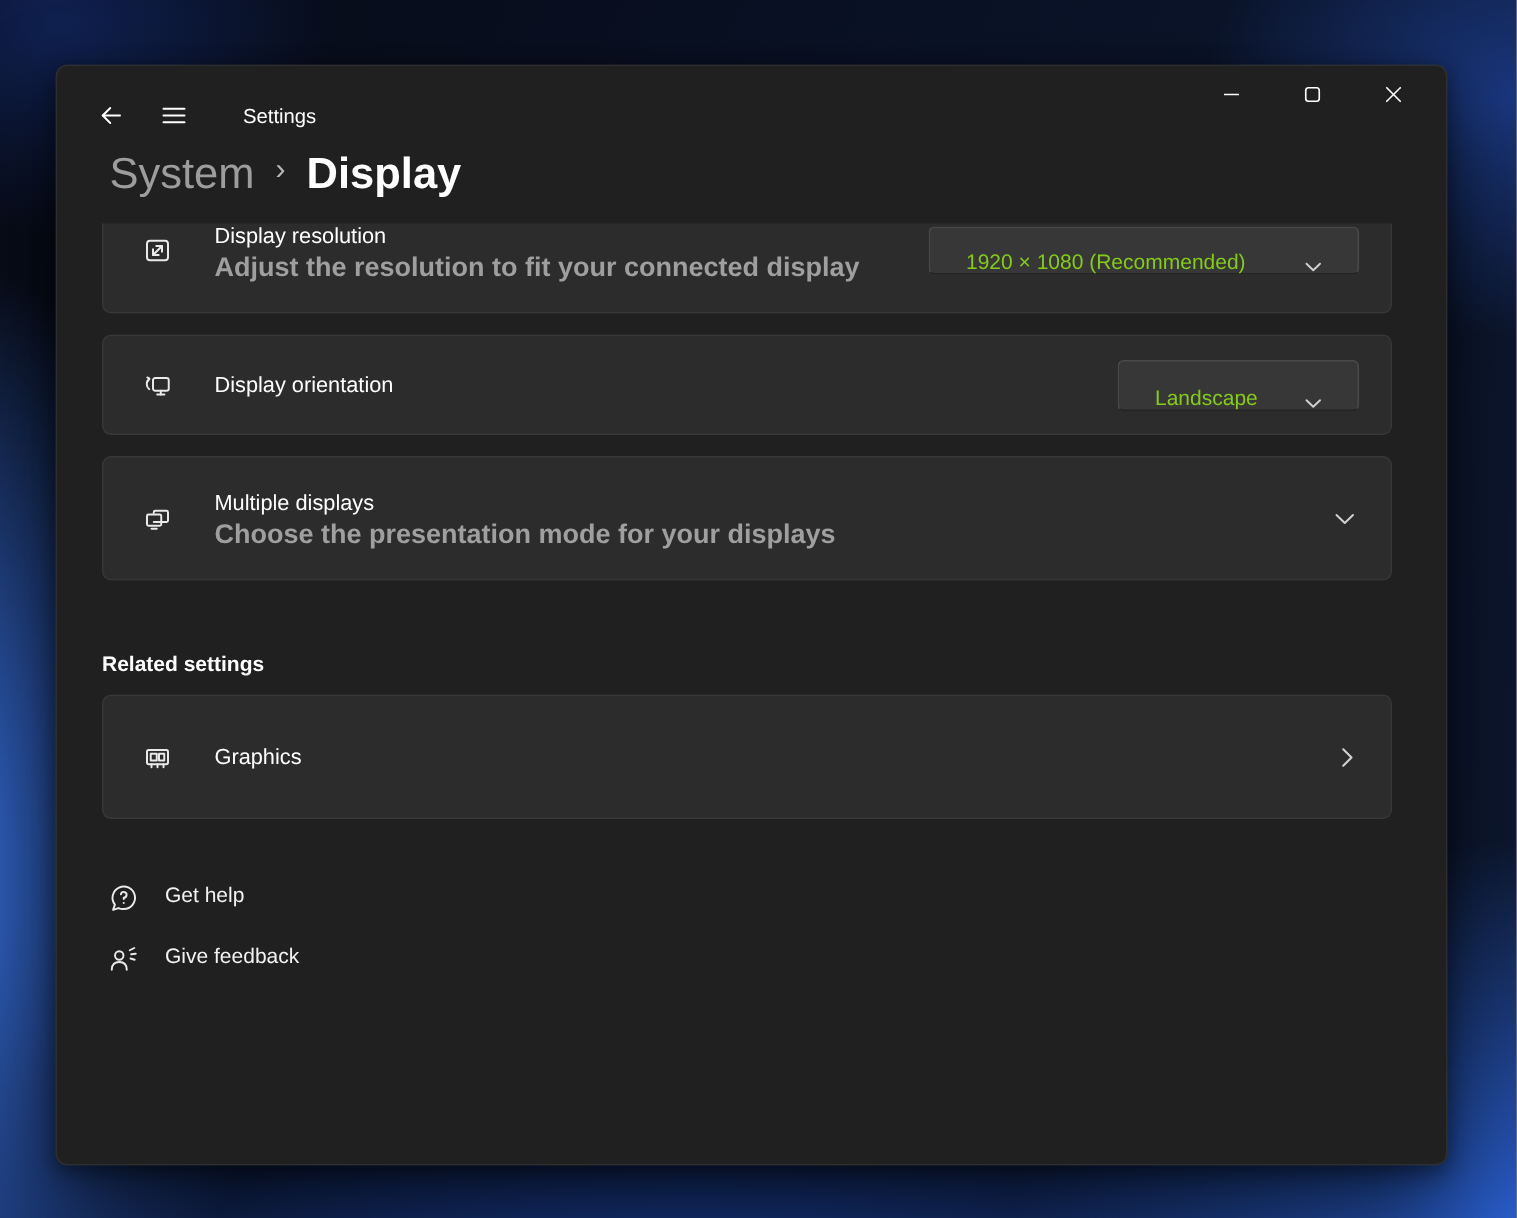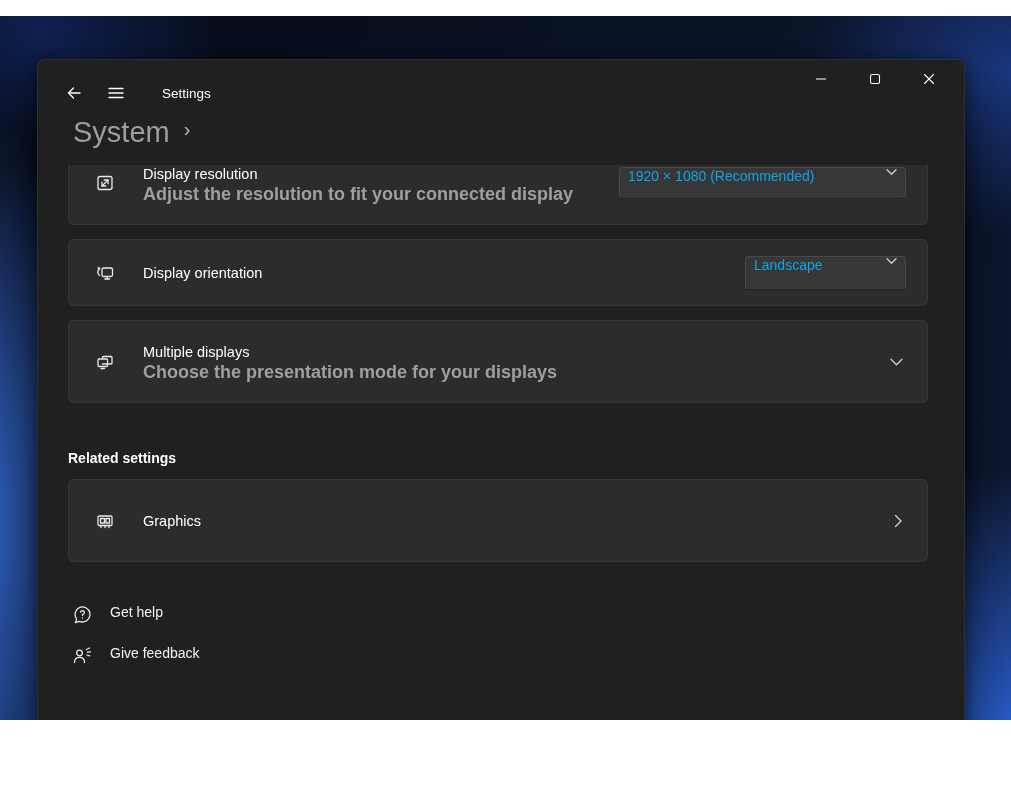--- a/index.html
+++ b/index.html
@@ -1,28 +1,27 @@
 <!DOCTYPE html>
 <html><head>
 <meta charset="utf-8">
 <style>
   * { margin:0; padding:0; box-sizing:border-box; }
   html,body { width:1011px; height:812px; overflow:hidden; }
   body { font-family:"Liberation Sans","DejaVu Sans",sans-serif; }
 
   .desktop{
-    position:relative; width:1011px; height:704px; overflow:hidden;
+    position:relative; width:1011px; height:812px; overflow:hidden;
     background:
       radial-gradient(560px 420px at 101% 101%, rgba(47,108,235,.85), rgba(47,108,235,0) 62%),
       radial-gradient(430px 700px at -7% 72%, rgba(62,126,250,.95), rgba(40,90,220,0) 60%),
       radial-gradient(300px 230px at 100% 8%, rgba(38,84,196,.55), rgba(36,80,190,0) 70%),
       radial-gradient(900px 280px at 45% 104%, rgba(32,84,205,.6), rgba(30,80,200,0) 65%),
       radial-gradient(260px 200px at 4% 2%, rgba(25,55,140,.5), rgba(25,55,140,0) 70%),
       linear-gradient(115deg, #070b16 0%, #0a1226 45%, #0d1830 100%);
-    margin-top: 16px;
   }
 
   .window{
     position:absolute; left:37px; top:43px; width:928px; height:734px;
     background:#202020; border-radius:8px;
     border:1px solid rgba(255,255,255,.07);
     box-shadow:0 28px 60px rgba(0,0,0,.6), 0 4px 14px rgba(0,0,0,.45);
     color:#fff; overflow:hidden;
   }
 
@@ -57,24 +56,24 @@
   .card-advanced{ height:84px; margin-top:12px; cursor:pointer; }
   .card-graphics{ height:83px; margin-top:6px; cursor:pointer; }
 
   .card-icon{ margin-left:26px; width:20px; height:20px; flex:none; color:#eaeaea; }
   .card-text{ margin-left:28px; display:flex; flex-direction:column; gap:3px; }
   .card-title{ font-size:14.5px; color:#ffffff; line-height:18px; }
   .card-sub{ font-size:18px; color:#9f9f9f; line-height:16px;font-weight:bold; }
 
   .dropdown{
     position:absolute; right:21px; top:50%; transform:translateY(-50%);
-    display:flex; align-items:flex-start; justify-content:space-between;
+    display:flex; align-items:flex-end; justify-content:space-between;
     background:#373737; border:1px solid rgba(255,255,255,.09);
     border-bottom-color:rgba(0,0,0,.35);
-    border-radius:4px; padding:0 8px; color:#0ea5e9; font-size:14px; cursor:pointer;
+    border-radius:4px; padding:0 24px; color:#84cc16; font-size:14px; cursor:pointer;
   }
   .dd-resolution{ width:287px; height:32px; }
   .dd-orientation{ width:161px; height:34px;gap:14px; }
   .chev{ color:#cfcfcf; flex:none; }
   .card-chev{ position:absolute; right:24px; top:50%; transform:translateY(-50%); color:#d2d2d2; }
 
   .related-header{ margin:47px 0 12px 0; font-size:14px; font-weight:700; color:#ffffff; line-height:17px; }
 
   
   .footer-link{ display:flex; align-items:flex-start; height:28px; margin-left:4px; cursor:pointer; }
@@ -123,20 +122,21 @@
               <path d="M1.5 1.5 L10.5 10.5"></path>
               <path d="M10.5 1.5 L1.5 10.5"></path>
             </svg>
         </button>
       </div>
     </div>
 
     <div class="breadcrumb">
       <span class="crumb-parent">System</span>
       <span class="crumb-sep">›</span>
+      <span class="crumb-current">Display</span>
     </div>
 
     <div class="content">
 
       <div class="card card-resolution">
         <svg class="card-icon" viewBox="0 0 20 20" fill="none" stroke="currentColor" stroke-width="1.3" stroke-linecap="round" stroke-linejoin="round">
           <rect x="3" y="3.5" width="14" height="13" rx="2"></rect>
           <path d="M7 13 L13 7"></path>
             <path d="M9.2 7 H13 V10.8"></path>
             <path d="M10.8 13 H7 V9.2"></path>

